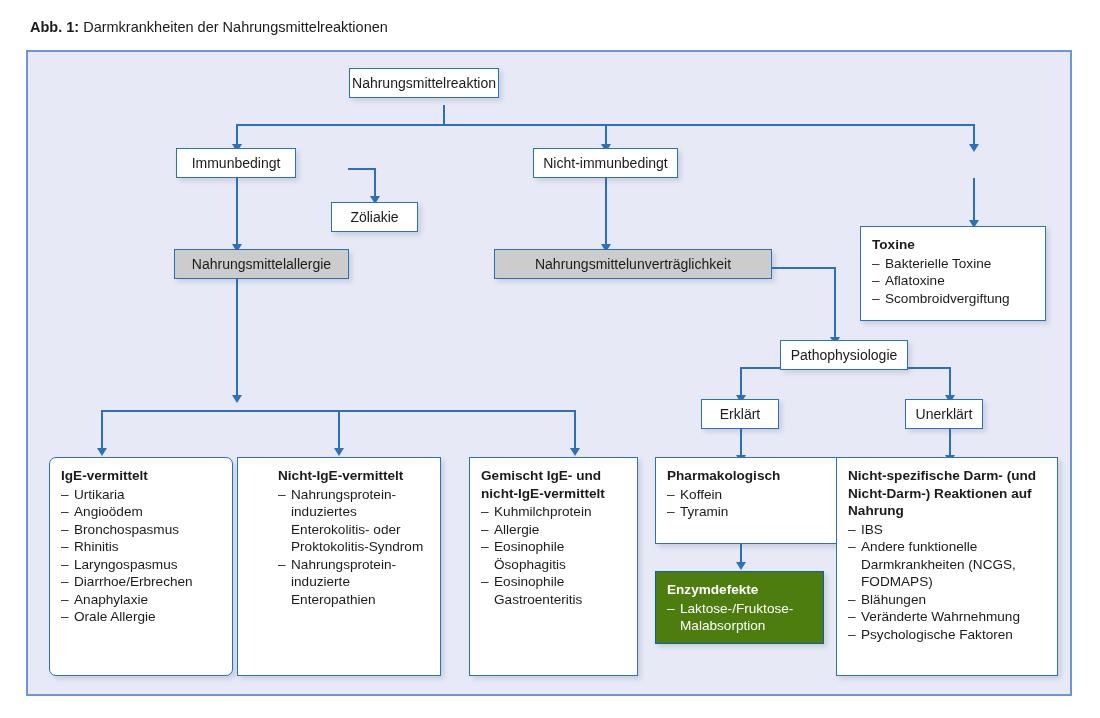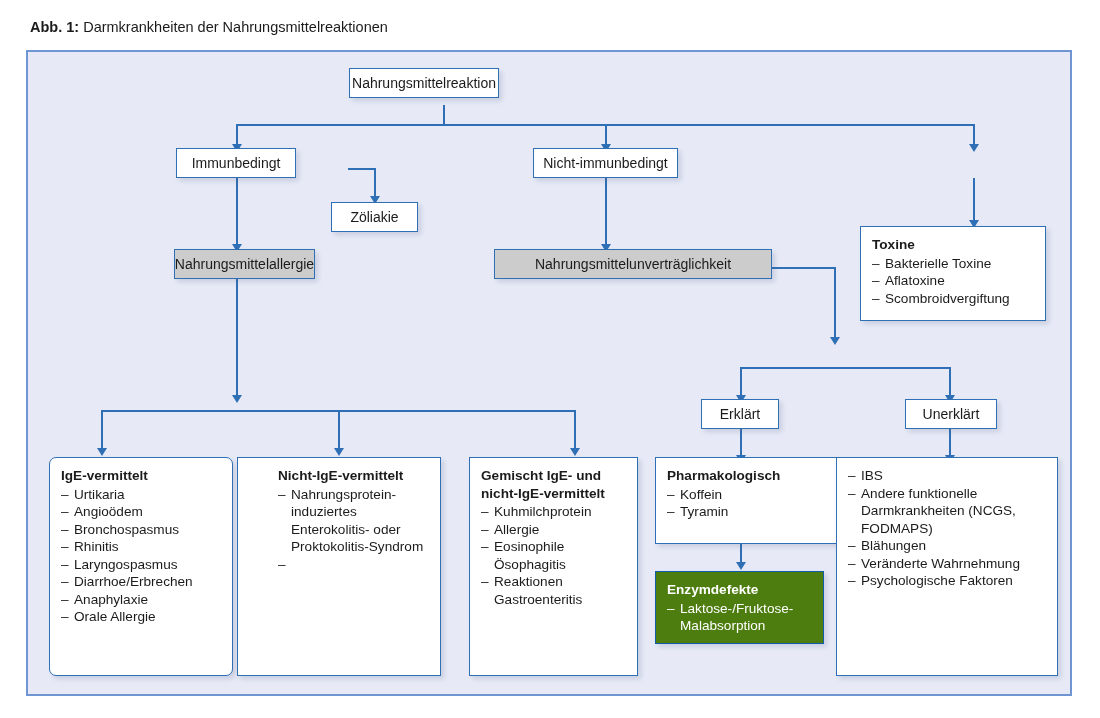--- a/index.html
+++ b/index.html
@@ -116,34 +116,37 @@
 
   <div class="node center" style="left:148px;top:96px;width:120px;height:30px;">
     <span>Immunbedingt</span>
   </div>
 
 
   <div class="node center" style="left:303px;top:150px;width:87px;height:30px;">
     <span>Zöliakie</span>
   </div>
 
-  <div class="node center grey" style="left:146px;top:197px;width:141px;height:30px;">
+  <div class="node center grey" style="left:146px;top:197px;width:175px;height:30px;">
     <span>Nahrungsmittelallergie</span>
   </div>
 
   <div class="node center grey" style="left:466px;top:197px;width:278px;height:30px;">
     <span>Nahrungsmittelunverträglichkeit</span>
   </div>
 
+  <div class="node center" style="left:752px;top:288px;width:128px;height:30px;">
+    <span>Pathophysiologie</span>
+  </div>
 
   <div class="node center" style="left:673px;top:347px;width:78px;height:30px;">
     <span>Erklärt</span>
   </div>
 
-  <div class="node center" style="left:877px;top:347px;width:92px;height:30px;">
+  <div class="node center" style="left:877px;top:347px;width:78px;height:30px;">
     <span>Unerklärt</span>
   </div>
 
   <div class="node listbox" style="left:832px;top:174px;width:186px;height:95px;">
     <span class="hd">Toxine</span>
     <ul>
       <li><span class="dash">–</span><span>Bakterielle Toxine</span></li>
       <li><span class="dash">–</span><span>Aflatoxine</span></li>
       <li><span class="dash">–</span><span>Scombroidvergiftung</span></li>
     </ul>
@@ -160,50 +163,51 @@
       <li><span class="dash">–</span><span>Diarrhoe/Erbrechen</span></li>
       <li><span class="dash">–</span><span>Anaphylaxie</span></li>
       <li><span class="dash">–</span><span>Orale Allergie</span></li>
     </ul>
   </div>
 
   <div class="node listbox" style="left:209px;top:405px;width:204px;height:219px;padding-left:40px;">
     <span class="hd">Nicht-IgE-vermittelt</span>
     <ul>
       <li><span class="dash">–</span><span>Nahrungsprotein-induziertes Enterokolitis- oder Proktokolitis-Syndrom</span></li>
-      <li><span class="dash">–</span></li>
+      <li><span class="dash">–</span><span>Nahrungsprotein-induzierte Enteropathien</span></li>
     </ul>
   </div>
 
   <div class="node listbox" style="left:441px;top:405px;width:169px;height:219px;">
     <span class="hd">Gemischt IgE- und nicht-IgE-vermittelt</span>
     <ul>
       <li><span class="dash">–</span><span>Kuhmilchprotein</span></li>
       <li><span class="dash">–</span><span>Allergie</span></li>
       <li><span class="dash">–</span><span>Eosinophile Ösophagitis</span></li>
-      <li><span class="dash">–</span><span>Reaktionen Gastroenteritis</span></li>
+      <li><span class="dash">–</span><span>Eosinophile Gastroenteritis</span></li>
     </ul>
   </div>
 
   <div class="node listbox" style="left:627px;top:405px;width:186px;height:87px;">
     <span class="hd">Pharmakologisch</span>
     <ul>
       <li><span class="dash">–</span><span>Koffein</span></li>
       <li><span class="dash">–</span><span>Tyramin</span></li>
     </ul>
   </div>
 
   <div class="node listbox navy" style="left:627px;top:519px;width:169px;height:73px;">
     <span class="hd">Enzymdefekte</span>
     <ul>
       <li><span class="dash">–</span><span>Laktose-/Fruktose-Malabsorption</span></li>
     </ul>
   </div>
 
   <div class="node listbox" style="left:808px;top:405px;width:222px;height:219px;">
+    <span class="hd">Nicht-spezifische Darm- (und Nicht-Darm-) Reaktionen auf Nahrung</span>
     <ul>
       <li><span class="dash">–</span><span>IBS</span></li>
       <li><span class="dash">–</span><span>Andere funktionelle Darmkrankheiten (NCGS, FODMAPS)</span></li>
       <li><span class="dash">–</span><span>Blähungen</span></li>
       <li><span class="dash">–</span><span>Veränderte Wahrnehmung</span></li>
       <li><span class="dash">–</span><span>Psychologische Faktoren</span></li>
     </ul>
   </div>
 
 </div>

